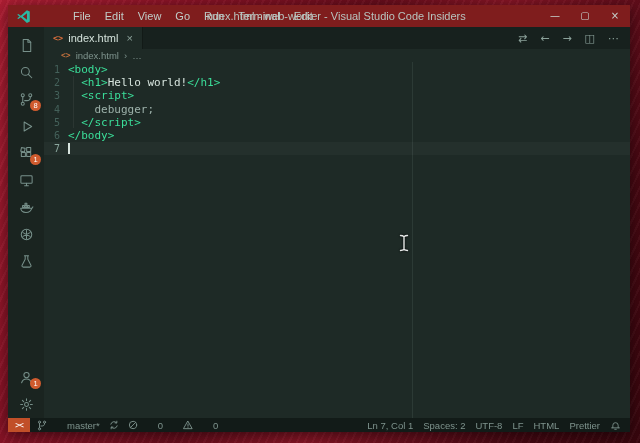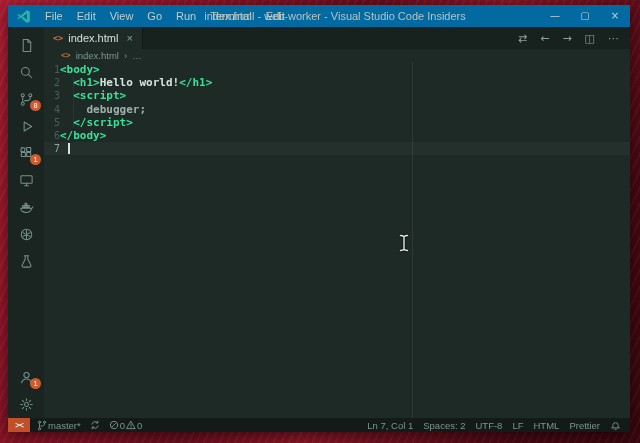--- a/index.html
+++ b/index.html
@@ -11,21 +11,21 @@
       linear-gradient(115deg,#b51f35 0%,#8f1428 22%,#6c0e1d 45%,#8c1627 60%,#4a0813 85%,#3a060e 100%);
     position:relative;
   }
   .window {
     position:absolute; left:8px; top:5px; width:622px; height:427px;
     background:#1e2a26; display:flex; flex-direction:column;
     box-shadow:0 3px 14px rgba(0,0,0,0.55);
     font-size:11px; color:#b9c7c1;
   }
   
-  .titlebar { height:22px; background:#0369a1; display:flex; align-items:center; position:relative; flex:0 0 auto; }
+  .titlebar { height:22px; background:#7f1d1d; display:flex; align-items:center; position:relative; flex:0 0 auto;gap:28px; }
   .logo { width:15px; height:15px; margin:0 7px 0 8px; flex:0 0 auto; }
   .menus { display:flex; }
   .menu { padding:0 7px; line-height:22px; font-size:11px; color:#c0cdc8; cursor:default; }
   .win-title { position:absolute; left:0; right:0; text-align:center; font-size:11px; color:#b7c4bf; pointer-events:none;padding-left:32px; }
   .controls { margin-left:auto; display:flex; z-index:2; }
   .ctrl { width:30px; height:22px; line-height:21px; text-align:center; font-size:10px; color:#c8d4cf; font-family:"DejaVu Sans",sans-serif; }
   
   .main { flex:1 1 auto; display:flex; min-height:0; }
   .activity { width:36px; background:#1a2420; display:flex; flex-direction:column; align-items:center; padding-top:5px; flex:0 0 auto; }
   .act-item { width:36px; height:27px; display:flex; align-items:center; justify-content:center; position:relative; color:#77908a; }
@@ -44,33 +44,33 @@
   .tab-close { color:#8ba19a; font-size:11px; margin-left:3px; }
   .tab-actions { margin-left:auto; display:flex; align-items:center; gap:13px; padding-right:11px; color:#8ba19a; font-size:11px; font-family:"DejaVu Sans",sans-serif; }
   .breadcrumb { height:13px; display:flex; align-items:center; gap:5px; padding-left:17px; font-size:9.5px; color:#7f948e; background:#1e2a26; flex:0 0 auto; }
   .bc-icon { color:#c2703d; font-family:"DejaVu Sans Mono",monospace; font-size:8px; font-weight:bold; }
   
   .editor { flex:1; position:relative; font-family:"DejaVu Sans Mono",monospace; font-size:11px; padding-top:1px; overflow:hidden; background:#1e2a26; }
   .row { display:flex; height:13.2px; align-items:center; position:relative; }
   .row.current { background:rgba(216,228,223,0.035); }
   .ln { width:16px; text-align:right; color:#44615a; font-size:10px; flex:0 0 auto; }
   .row.current .ln { color:#8aa69d; }
-  .code { white-space:pre;font-weight:bold; }
+  .code { margin-left:8px; white-space:pre; }
   .tag { color:#3bdf9a; }
   .plain { color:#d5e3dc; }
   .stmt { color:#9db1aa;text-align:right; }
   .caret { display:inline-block; width:1.5px; height:11px; background:#d7e4de; margin-left:8px; vertical-align:middle; }
   .ruler { position:absolute; left:368px; top:0; bottom:0; width:1px; background:#2c3a35; }
   .indent-guide { position:absolute; left:29px; top:14px; height:52px; width:1px; background:rgba(255,255,255,0.06); }
   
   .statusbar { height:14px; background:#121b18; display:flex; align-items:center; font-size:9.5px; color:#7e938d; flex:0 0 auto; }
   .st-remote { width:22px; height:14px; background:#c14f28; color:#fff; display:flex; align-items:center; justify-content:center; font-size:8px; font-family:"DejaVu Sans Mono",monospace; letter-spacing:-1px; }
   .st-left { display:flex; align-items:center; gap:9px; margin-left:7px; }
   .st-right { margin-left:auto; display:flex; align-items:center; gap:10px; margin-right:9px; }
-  .st-item { display:flex; align-items:center; gap:1px; white-space:nowrap; }
+  .st-item { display:flex; align-items:center; gap:20px; white-space:nowrap; }
   
   .mouse { position:absolute; left:398px; top:234px; z-index:20; filter:drop-shadow(0 0 1px #000); }
 </style>
 </head>
 <body>
 
 <div class="window">
 
   <div class="titlebar">
     <svg class="logo" viewBox="0 0 16 16">

